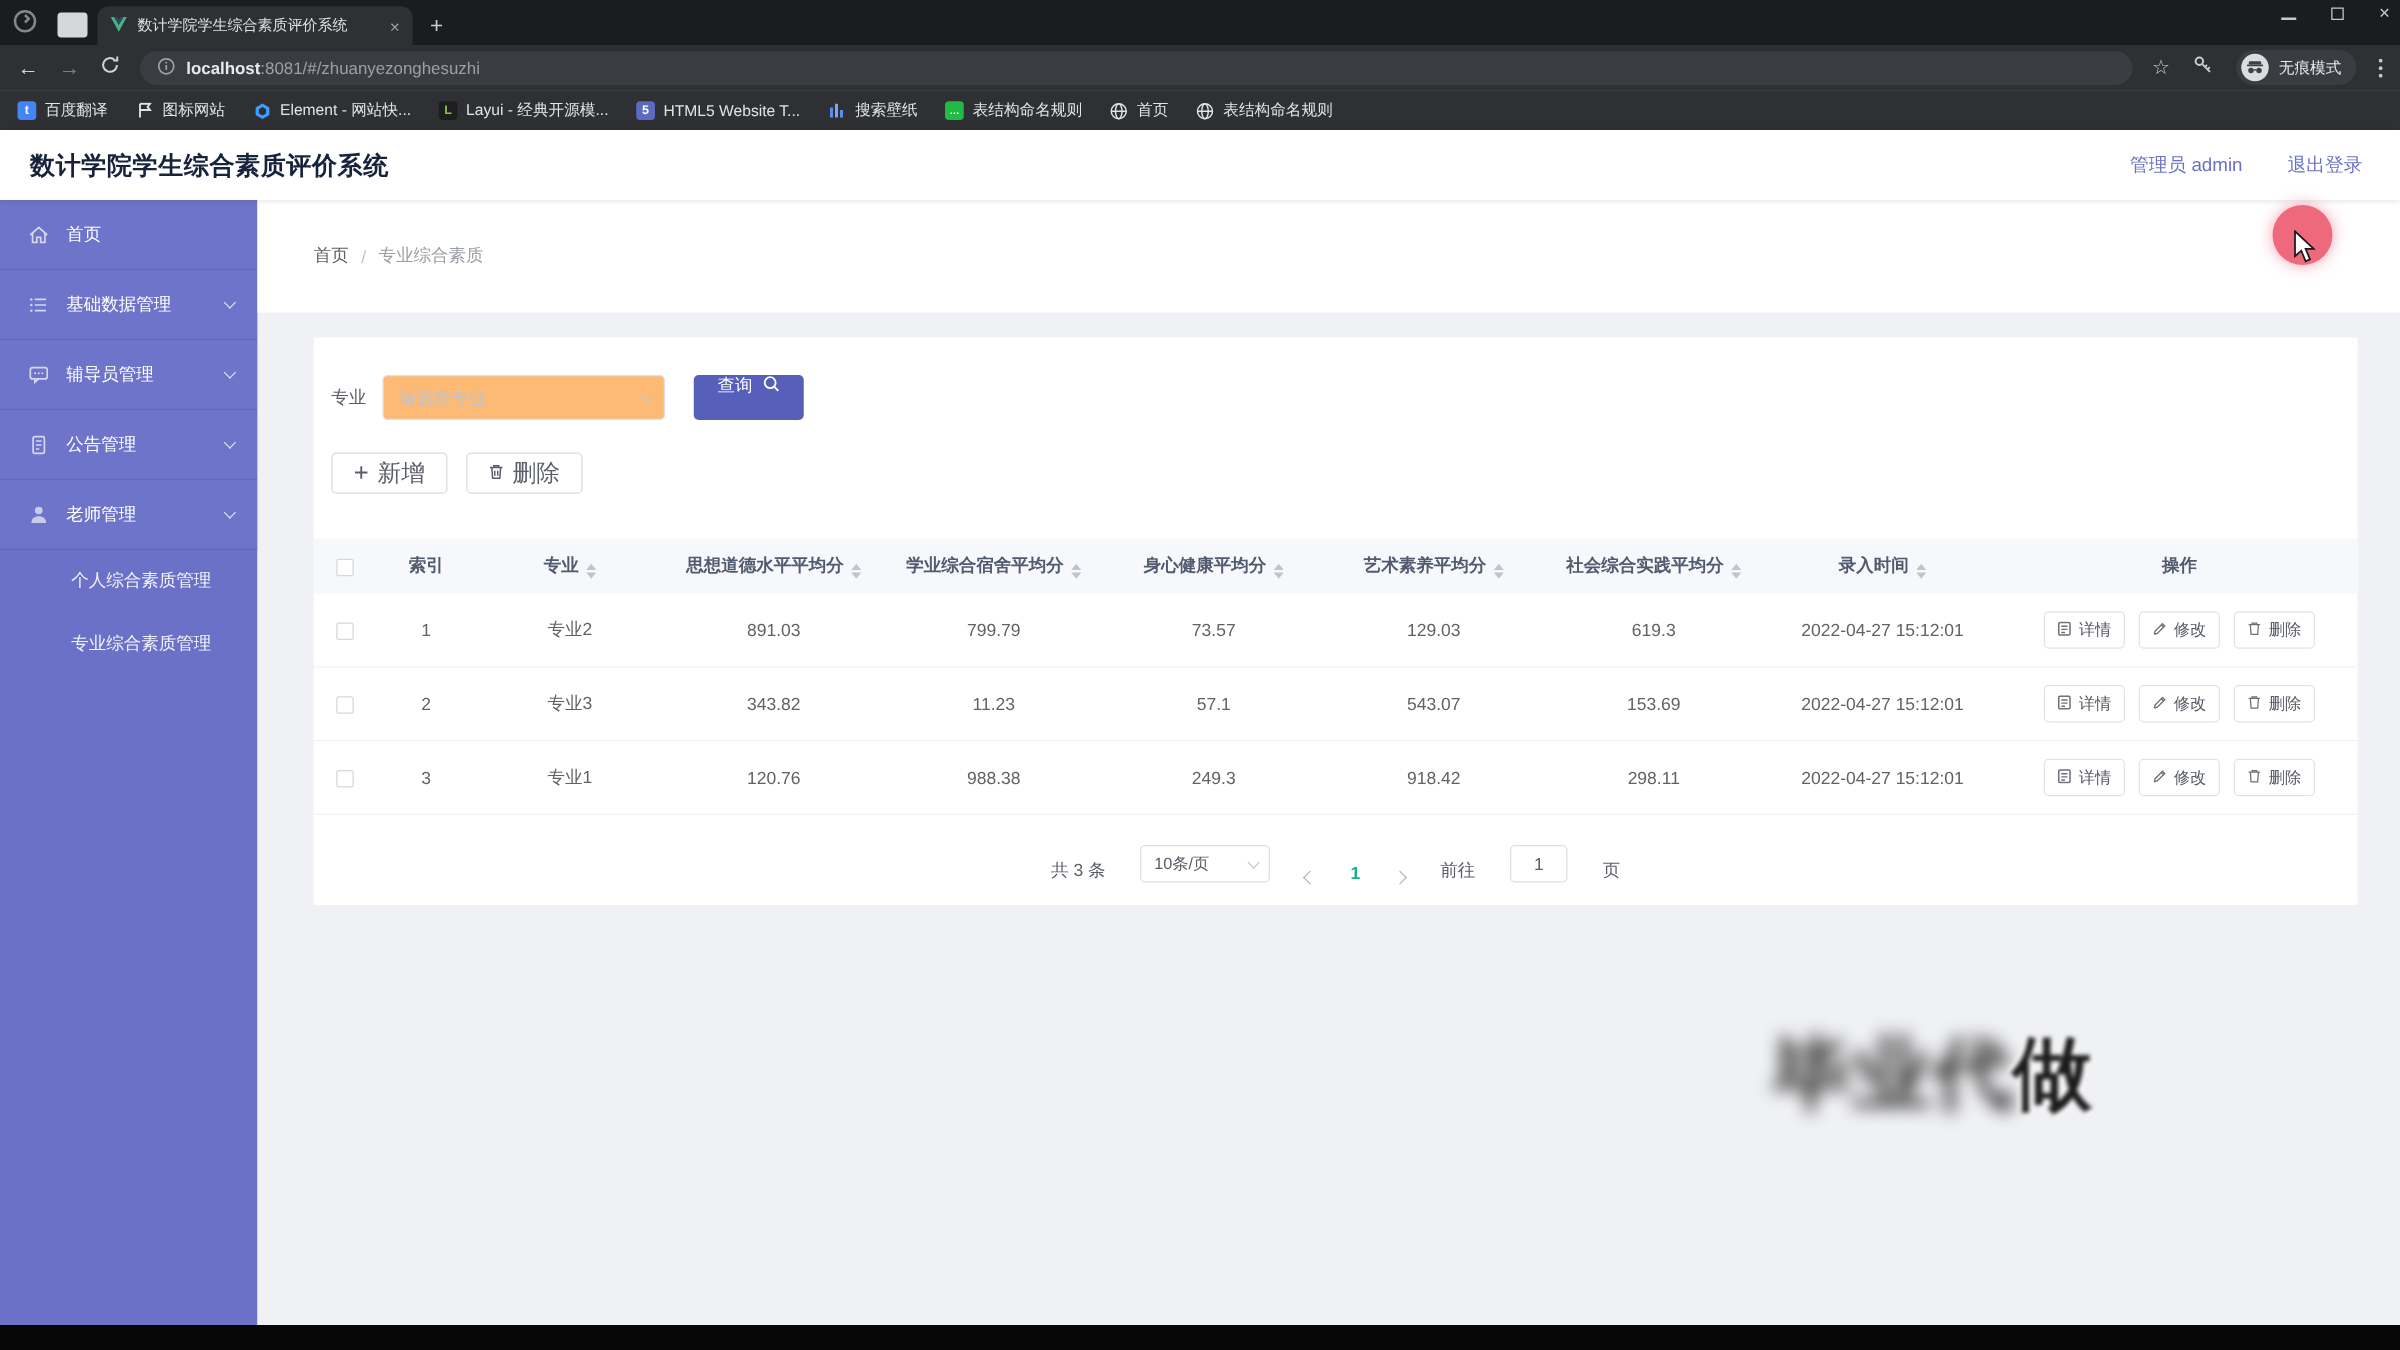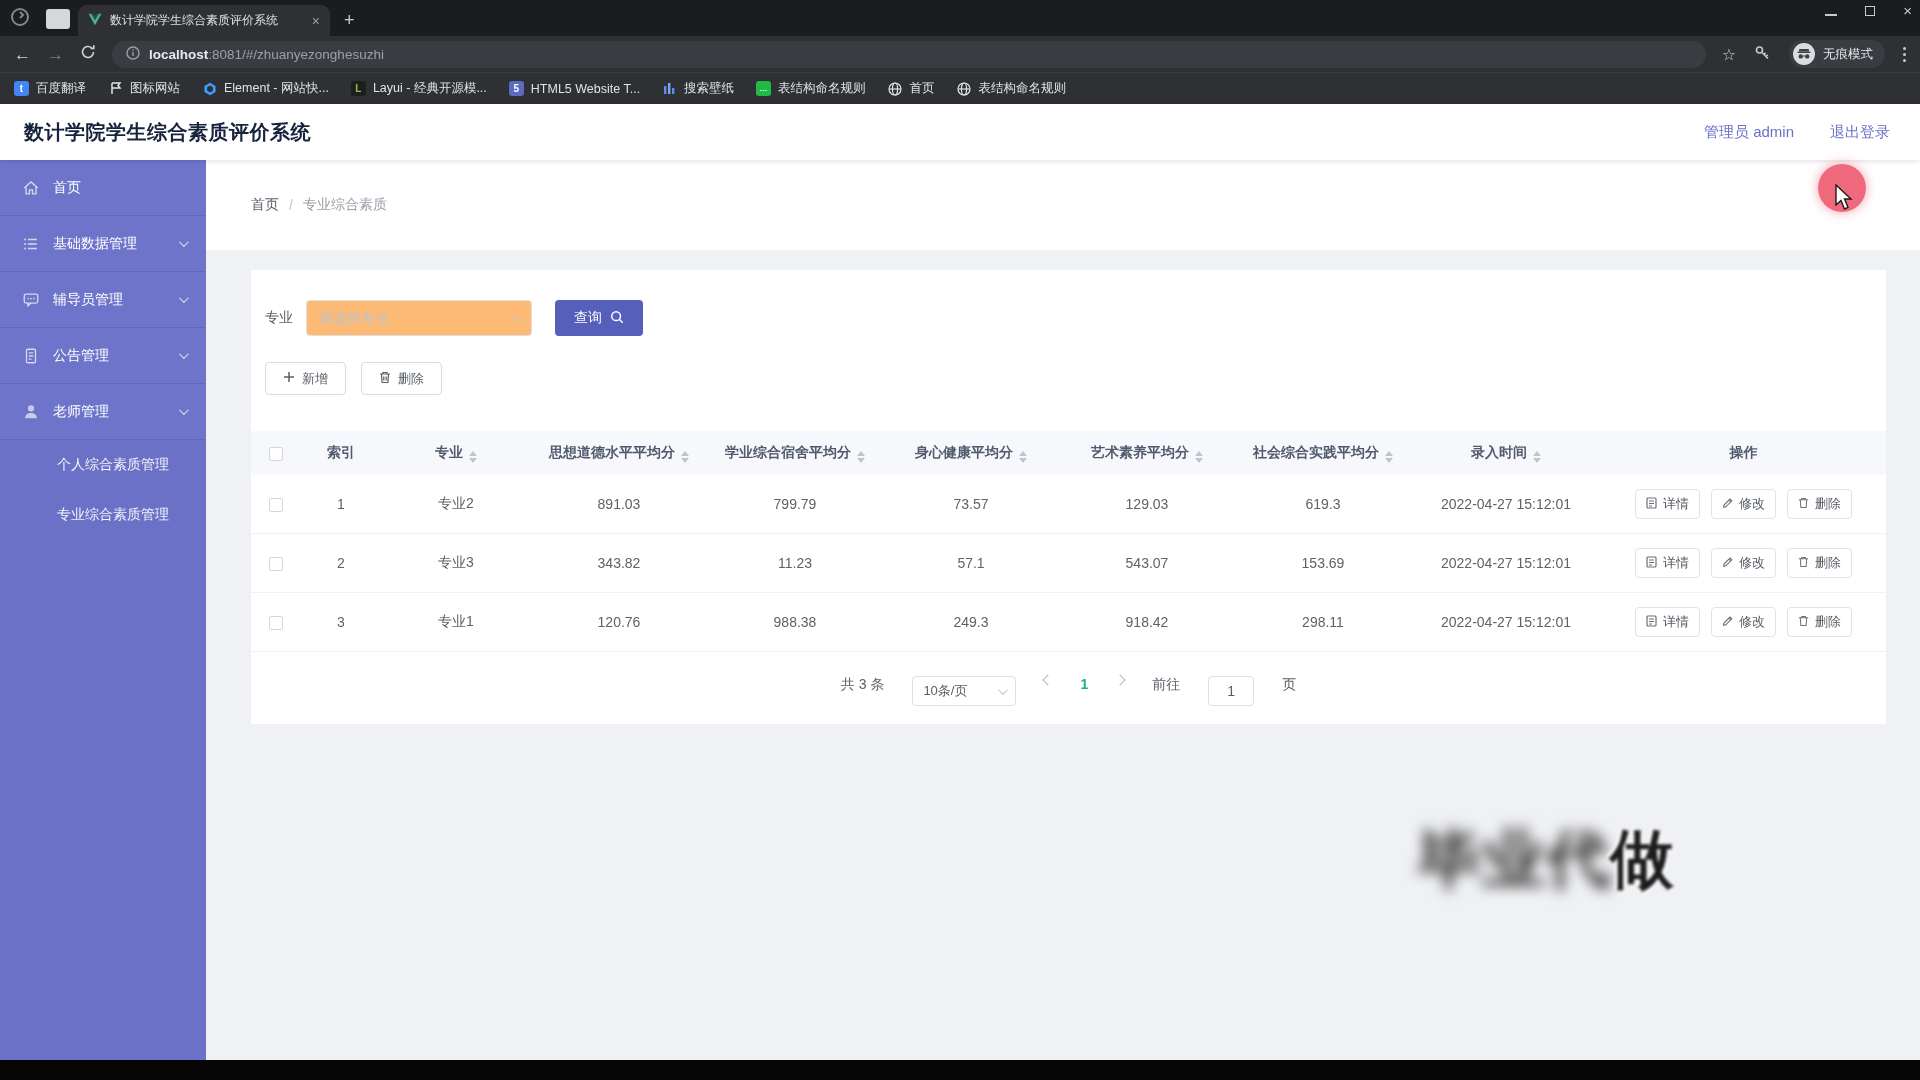--- a/index.html
+++ b/index.html
@@ -71,46 +71,46 @@
 
   .filter-row{display:flex;align-items:center;gap:13px;padding-left:14px;margin-bottom:26px}
   .f-label{font-size:14px;color:#5a5e66}
   .select{width:226px;height:36px;border:1px solid #dcdfe6;border-radius:4px;background:#fdba74;
           display:flex;align-items:center;padding:0 12px;gap:8px}
   .select input{border:none;outline:none;flex:1;font-size:14px;color:#606266;background:transparent;
           font-family:inherit}
   .select input::placeholder{color:#bfc3cb}
   .sel-caret{width:7px;height:7px;border-right:1.4px solid #c0c4cc;border-bottom:1.4px solid #c0c4cc;
              transform:rotate(45deg) translateY(-2px)}
-  .btn-primary{height:36px;margin-left:10px;padding:16px 19px;background:#565fb9;border:none;border-radius:4px;
-               color:#fff;font-size:14px;display:flex;align-items:center;gap:8px;font-family:inherit}
+  .btn-primary{height:36px;margin-left:10px;padding:0 19px;background:#565fb9;border:none;border-radius:4px;
+               color:#fff;font-size:14px;display:flex;gap:8px;font-family:inherit}
 
   .btn-row{display:flex;gap:15px;padding-left:14px;margin-bottom:36px}
   .btn-ghost{height:33px;padding:0 17px;background:#fff;border:1px solid #d9dbe0;border-radius:4px;
-             color:#5a5e66;font-size:13px;display:flex;align-items:center;gap:7px;font-family:inherit}
+             color:#5a5e66;font-size:19px;display:flex;align-items:center;gap:7px;font-family:inherit}
 
   
   .grid-row{display:grid;grid-template-columns:50px 80px 150px 176px 176px 176px 176px 176px 190px 1fr;
             align-items:center}
   .thead{height:44px;background:#f7f8fb;color:#515a6e;font-size:14px;font-weight:bold}
   .th,.td{text-align:center;white-space:nowrap}
   .trow{height:59px;font-size:14px;color:#606266;border-bottom:1px solid #f0f2f7}
   .checkbox{width:14px;height:14px;border:1px solid #d4d7de;border-radius:2px;background:#fff;
             display:inline-block;vertical-align:middle}
   .sorts{display:inline-flex;flex-direction:column;gap:2px;margin-left:6px;vertical-align:1px}
   .tri-up{width:0;height:0;border-left:4px solid transparent;border-right:4px solid transparent;
           border-bottom:5px solid #c0c4cc}
   .tri-down{width:0;height:0;border-left:4px solid transparent;border-right:4px solid transparent;
             border-top:5px solid #c0c4cc}
   .ops{display:flex;justify-content:center;gap:11px}
   .btn-mini{height:30px;padding:0 10px;background:#fff;border:1px solid #e0e3e9;border-radius:4px;
             color:#565b63;font-size:13px;display:flex;align-items:center;gap:6px;font-family:inherit}
 
   
-  .pager{display:flex;align-items:flex-start;justify-content:center;gap:28px;margin-top:24px;
+  .pager{display:flex;align-items:flex-end;justify-content:center;gap:28px;margin-top:24px;
          font-size:14px;color:#5a5e66}
   .psel{width:104px;height:30px;border:1px solid #dcdfe6;border-radius:4px;display:flex;align-items:center;
         justify-content:space-between;padding:0 10px;font-size:13px;color:#5a5e66}
   .parrow{width:8px;height:8px;border-right:1.6px solid #b4b8bf;border-bottom:1.6px solid #b4b8bf}
   .parrow.prev{transform:rotate(135deg)}
   .parrow.next{transform:rotate(-45deg)}
   .pnum{color:#17b187;font-weight:bold}
   .goto-input{width:46px;height:30px;border:1px solid #dcdfe6;border-radius:4px;text-align:center;
               font-size:14px;color:#5a5e66;outline:none;font-family:inherit}
 

